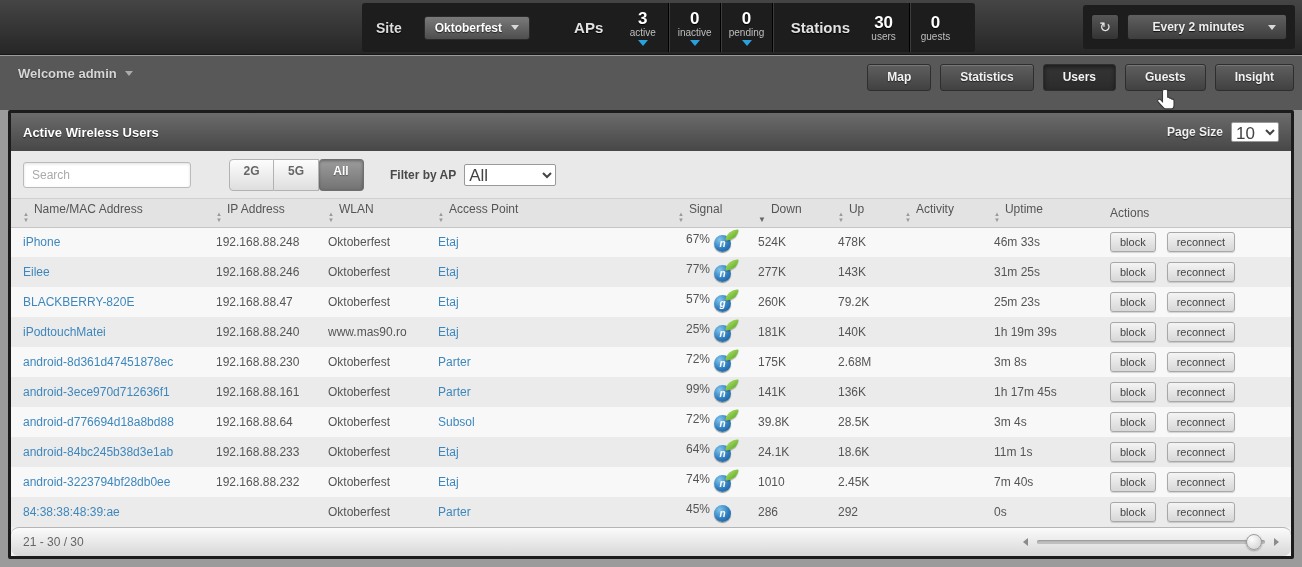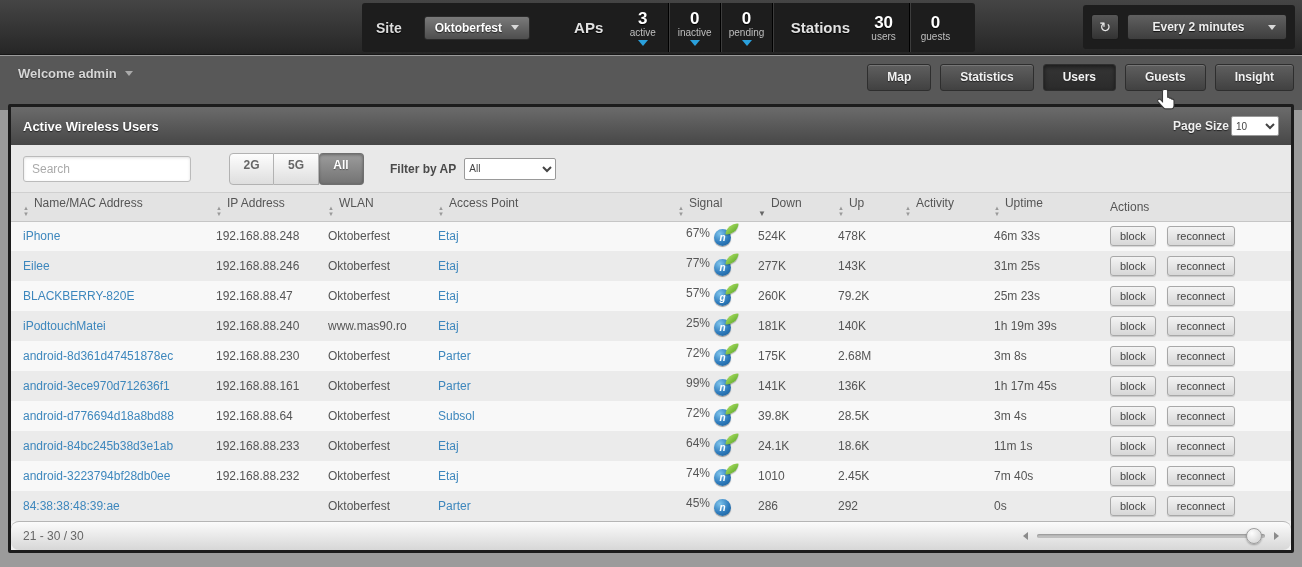--- a/index.html
+++ b/index.html
@@ -46,28 +46,28 @@
   .welcome { position:absolute; left:18px; top:10px; color:#d6d6d6; font-size:13px; font-weight:bold;
     text-shadow:0 1px 1px #333; cursor:pointer; display:flex; align-items:center; }
   .welcome .caret { border-top-color:#aaa; margin-left:8px; }
   .tabs { position:absolute; right:8px; bottom:19px; display:flex; gap:9px; }
   .tab { height:27px; padding:0 19px; background:linear-gradient(#5f5f5f,#414141); border:1px solid #2e2e2e;
     border-radius:3px; color:#f2f2f2; font-size:12px; font-weight:bold; line-height:25px; text-align:center;
     cursor:pointer; text-shadow:0 1px 1px #222; box-shadow:inset 0 1px 0 rgba(255,255,255,.15); }
   .tab.active { background:linear-gradient(#353535,#2b2b2b); box-shadow:inset 0 2px 4px rgba(0,0,0,.5); }
 
   
-  .panel { position:absolute; left:8px; right:8px; top:104px; border:3px solid #1c1c1c; border-radius:2px;
+  .panel { position:absolute; left:8px; right:8px; top:110px; border:3px solid #1c1c1c; border-radius:2px;
     background:#f2f2f2; }
   .title-bar { height:38px; background:linear-gradient(#6b6b6b,#474747); display:flex; align-items:center;
     justify-content:space-between; padding:0 12px; }
   .title-bar .title { color:#fff; font-size:13px; font-weight:bold; text-shadow:0 1px 1px #222; }
-  .pagesize { display:flex; align-items:center; gap:2px; color:#f0f0f0; font-size:12px; font-weight:bold;
+  .pagesize { display:flex; align-items:center; gap:8px; color:#f0f0f0; font-size:12px; font-weight:bold;
     text-shadow:0 1px 1px #222; }
-  select { font-family:"Liberation Sans",sans-serif; font-size:10px; color:#444; border:1px solid #999;
+  select { font-family:"Liberation Sans",sans-serif; font-size:17px; color:#444; border:1px solid #999;
     border-radius:2px; background:#fff; height:20px; }
   .pagesize select { width:48px; }
 
   .toolbar { height:48px; background:#e9e9e9; border-bottom:1px solid #d0d0d0; display:flex; align-items:center;
     padding:0 12px; }
   .search-input { width:168px; height:26px; border:1px solid #bbb; border-radius:3px; padding:0 8px;
     font-family:"Liberation Sans",sans-serif; font-size:12px; color:#555; background:#fff;
     box-shadow:inset 0 1px 3px rgba(0,0,0,.12); }
   .search-input::placeholder { color:#aaa; }
   .segmented { display:flex; margin-left:38px; }

